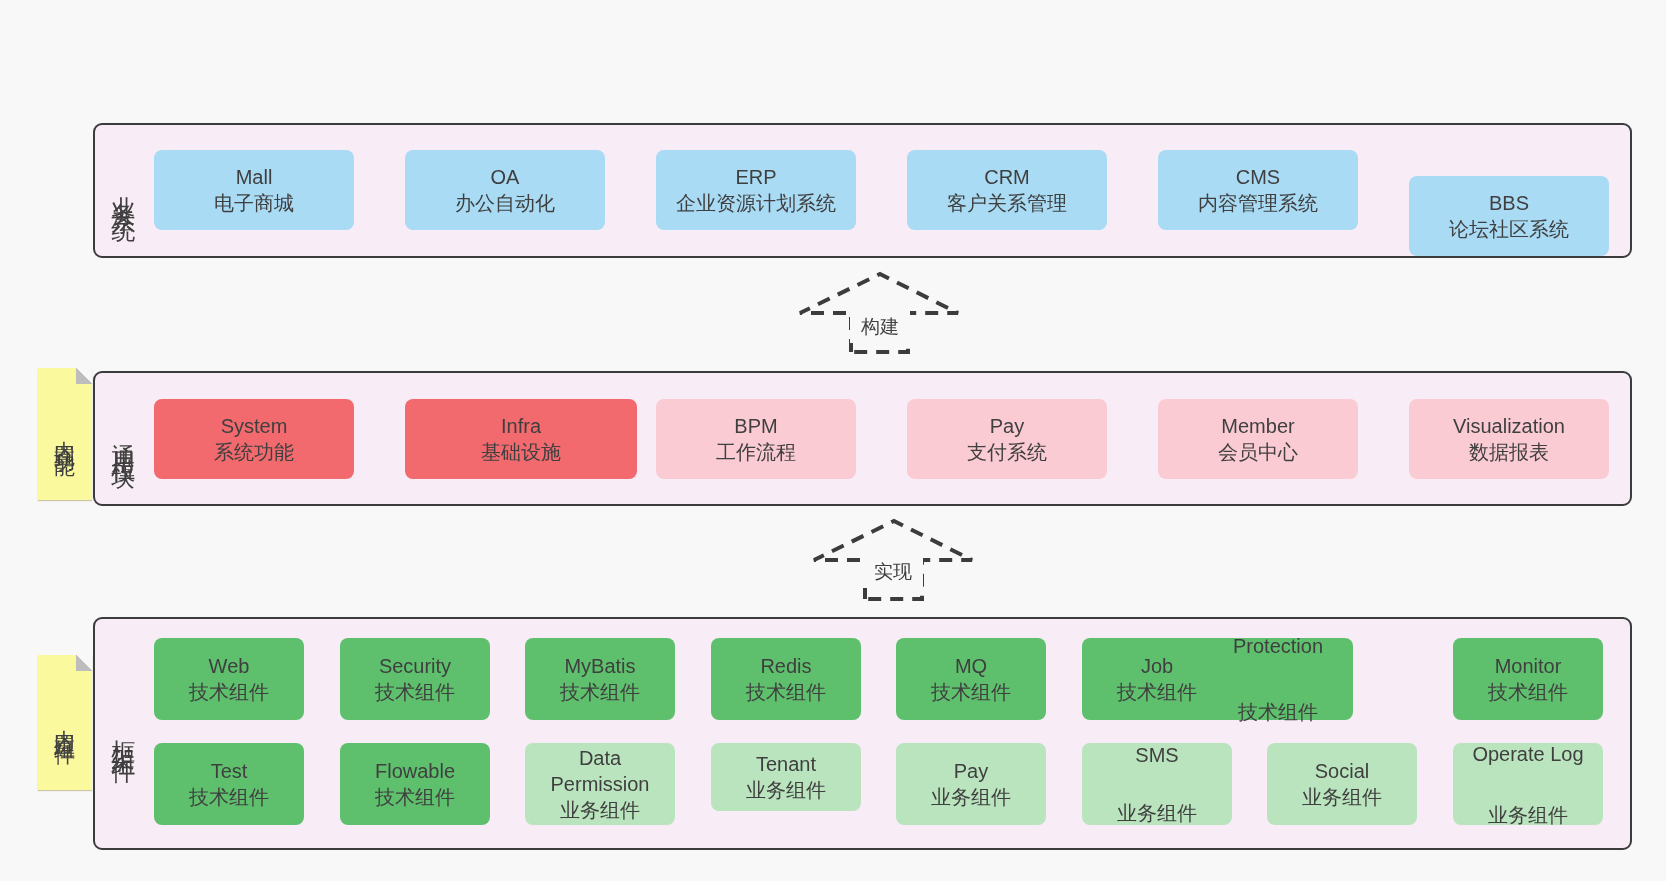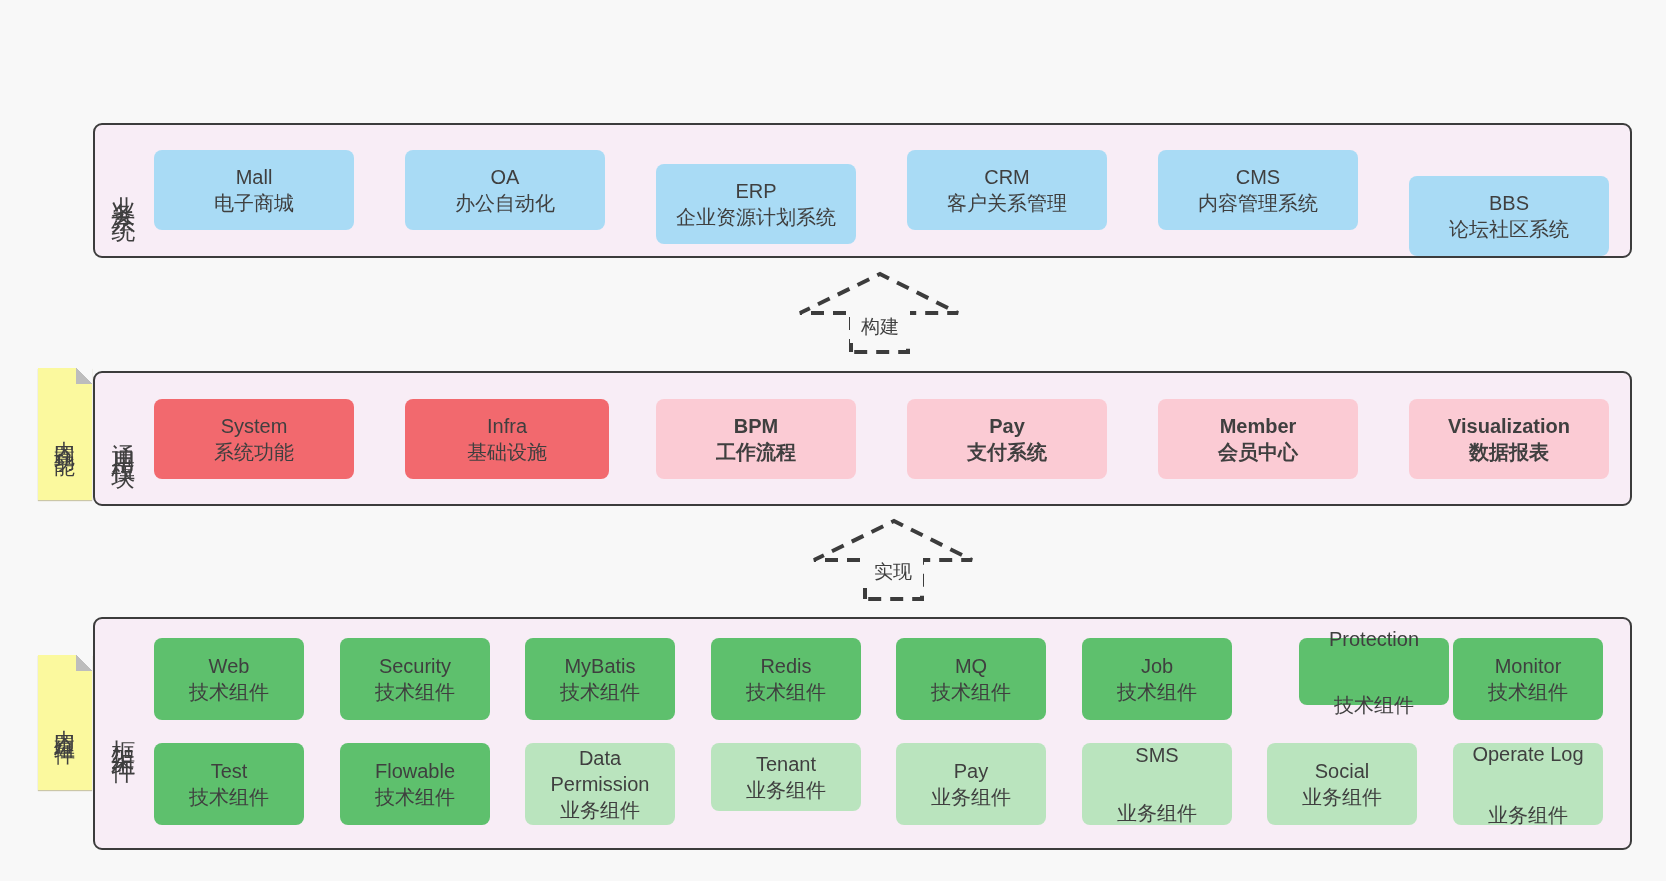--- a/index.html
+++ b/index.html
@@ -27,21 +27,21 @@
     font-size:24px;letter-spacing:7px;line-height:1.1;color:var(--text,#3f3f3f);
   }
   .box{
     position:absolute;border-radius:8px;
     display:flex;flex-direction:column;align-items:center;justify-content:center;
     text-align:center;font-size:20px;line-height:26px;color:var(--text,#3f3f3f);
     padding:16px;box-sizing:border-box;
   }
   .blue{background:var(--blue,#a9dbf5);}
   .red{background:var(--red,#f2696e);}
-  .pink{background:var(--pink,#fbcbd4);font-weight:bold;}
+  .pink{background:var(--pink,#fbcbd4);}
   .green{background:var(--green,#5ec06d);}
   .lightgreen{background:var(--lightgreen,#bae4be);}
   .note{
     position:absolute;z-index:3;
     background:var(--yellow,#fbf99e);
     box-shadow:0 1px 1px rgba(120,110,20,.35);
     display:flex;align-items:center;justify-content:center;
   }
   .note .fold{
     position:absolute;top:0;right:0;width:16px;height:16px;
@@ -73,21 +73,21 @@
         <span>业务系统</span>
       </div>
     <div class="box blue" style="left:59px;top:25px;width:200px;height:80px;">
       <div>Mall</div>
       <div>电子商城</div>
     </div>
     <div class="box blue" style="left:310px;top:25px;width:200px;height:80px;">
       <div>OA</div>
       <div>办公自动化</div>
     </div>
-    <div class="box blue" style="left:561px;top:39px;width:200px;height:80px;border-radius:8px;">
+    <div class="box blue" style="left:561px;top:25px;width:200px;height:80px;border-radius:8px;">
       <div>ERP</div>
       <div>企业资源计划系统</div>
     </div>
     <div class="box blue" style="left:812px;top:25px;width:200px;height:80px;">
       <div>CRM</div>
       <div>客户关系管理</div>
     </div>
     <div class="box blue" style="left:1063px;top:25px;width:200px;height:80px;">
       <div>CMS</div>
       <div>内容管理系统</div>
@@ -104,21 +104,21 @@
   <div class="alabel" style="left:850px;top:311px;">构建</div>
 
   <div class="panel" style="left:93px;top:371px;width:1535px;height:131px;">
     <div class="vstrip">
         <span>通用模块</span>
       </div>
     <div class="box red" style="left:59px;top:26px;width:200px;height:80px;">
       <div>System</div>
       <div>系统功能</div>
     </div>
-    <div class="box red" style="left:310px;top:26px;width:204px;height:80px;text-align:right;">
+    <div class="box red" style="left:310px;top:26px;width:232px;height:80px;text-align:right;">
       <div>Infra</div>
       <div>基础设施</div>
     </div>
     <div class="box pink" style="left:561px;top:26px;width:200px;height:80px;">
       <div>BPM</div>
       <div>工作流程</div>
     </div>
     <div class="box pink" style="left:812px;top:26px;width:200px;height:80px;">
       <div>Pay</div>
       <div>支付系统</div>
@@ -164,21 +164,21 @@
       <div>技术组件</div>
     </div>
     <div class="box green" style="left:801px;top:19px;width:150px;height:82px;">
       <div>MQ</div>
       <div>技术组件</div>
     </div>
     <div class="box green" style="left:987px;top:19px;width:150px;height:82px;">
       <div>Job</div>
       <div>技术组件</div>
     </div>
-    <div class="box green" style="left:1204px;top:19px;width:150px;height:67px;gap:40px;">
+    <div class="box green" style="left:1108px;top:19px;width:150px;height:82px;gap:40px;">
       <div>Protection</div>
       <div>技术组件</div>
     </div>
     <div class="box green" style="left:1358px;top:19px;width:150px;height:82px;">
       <div>Monitor</div>
       <div>技术组件</div>
     </div>
 
     <div class="box green" style="left:59px;top:124px;width:150px;height:82px;">
       <div>Test</div>

